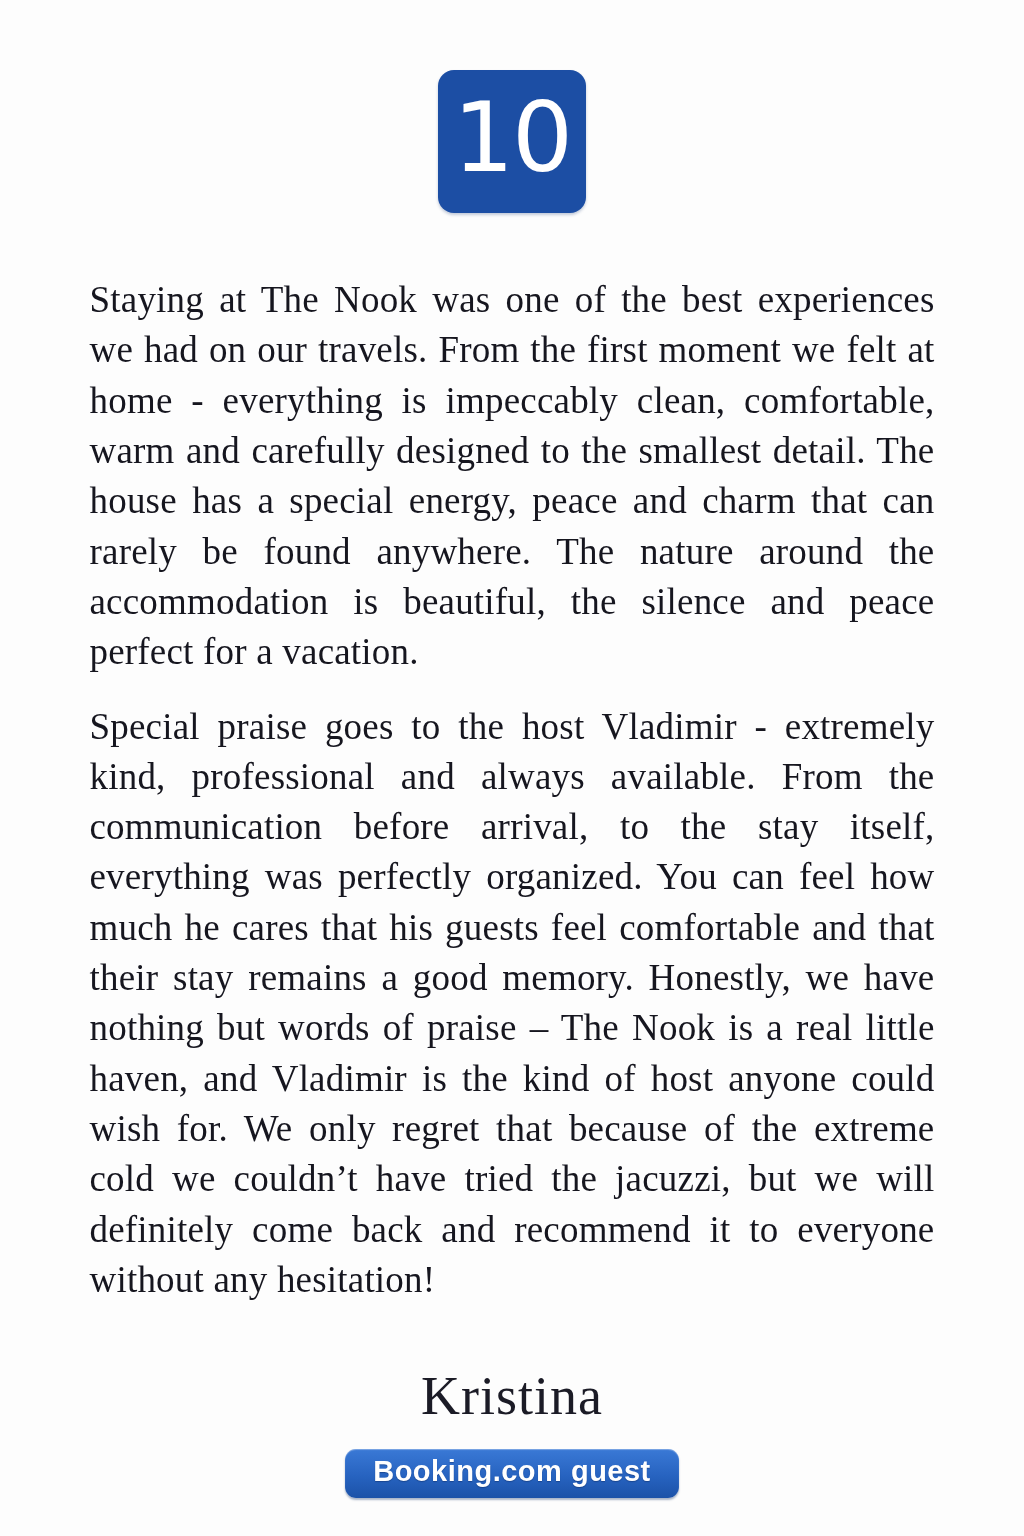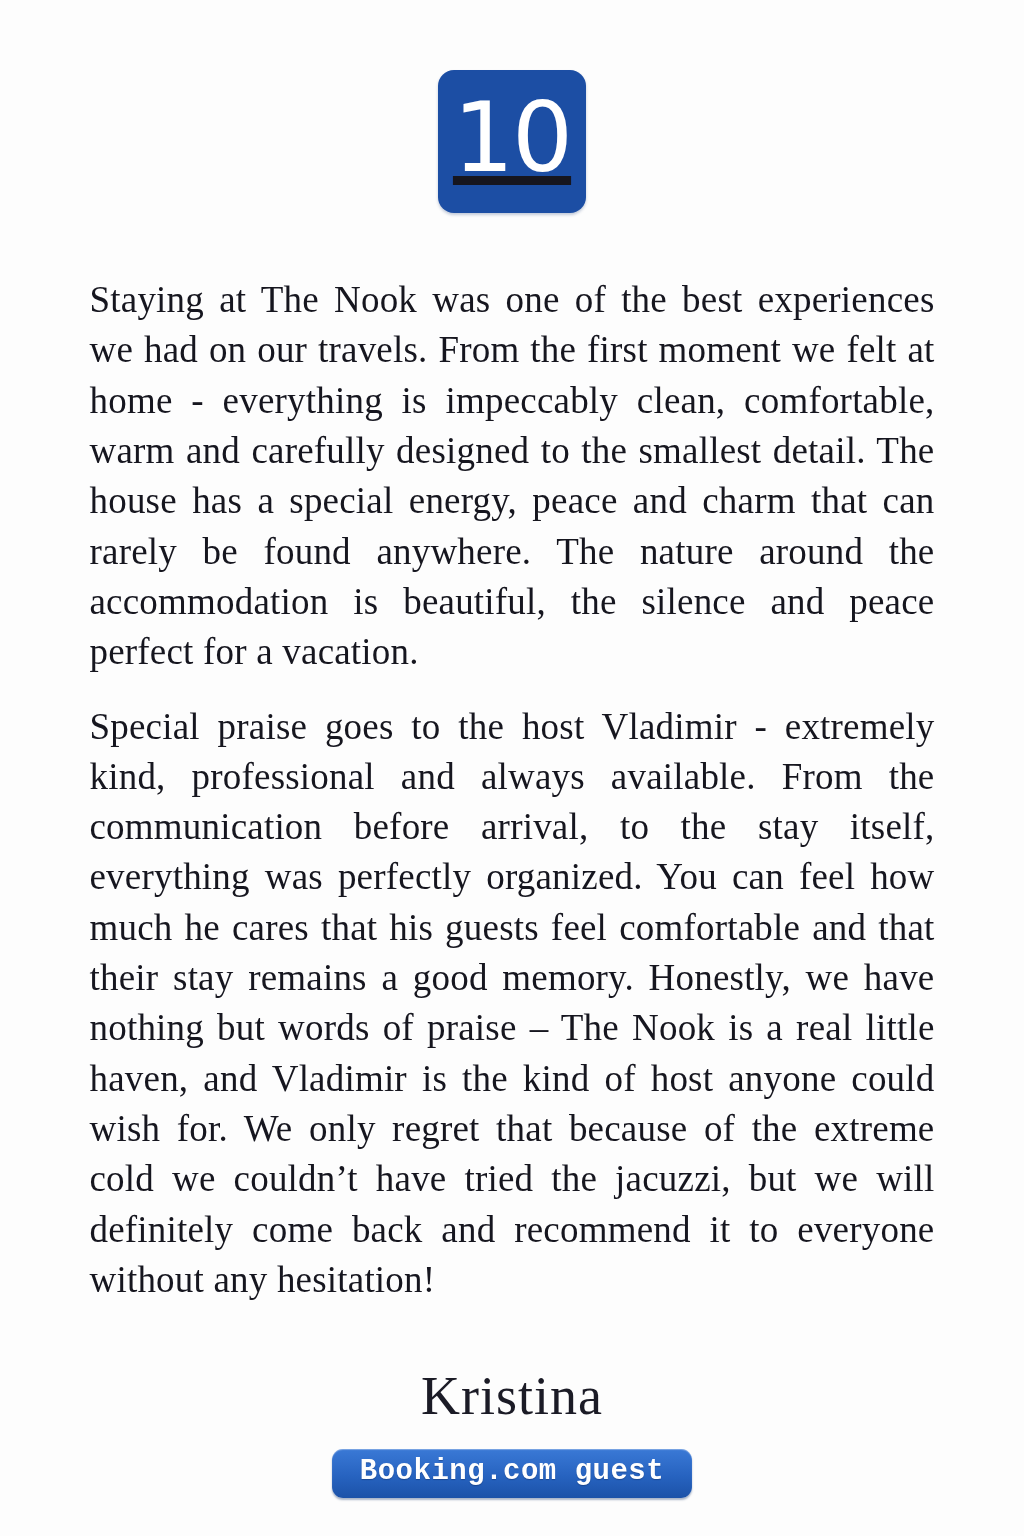--- a/index.html
+++ b/index.html
@@ -25,21 +25,20 @@
   }
   .score-box {
     width: 148px;
     height: 143px;
     background: #1c4ea4;
     border-radius: 16px;
     display: flex;
     align-items: center;
     justify-content: center;
     box-shadow: 0 2px 3px rgba(20, 50, 110, 0.25);
-    text-decoration: underline;
   }
   .score-value {
     font-family: "DejaVu Sans", sans-serif;
     font-size: 96px;
     line-height: 1;
     color: #ffffff;
     letter-spacing: -2px;
     padding-bottom: 8px;
   }
   .review-body {
@@ -70,21 +69,21 @@
     align-items: center;
     justify-content: center;
     padding: 7px 28px 10px 28px;
     border: none;
     border-radius: 11px;
     background: linear-gradient(180deg, #3a79d6 0%, #2763c0 55%, #1c52a8 100%);
     box-shadow: 0 2px 2px rgba(15, 45, 100, 0.35), inset 0 1px 1px rgba(255,255,255,0.35);
     cursor: pointer;
   }
   .source-badge-label {
-    font-family: Liberation Mono, monospace;
+    font-family: Liberation Sans, sans-serif;
     font-weight: bold;
     font-size: 29px;
     line-height: 1.1;
     color: #ffffff;
     letter-spacing: 0.5px;
     text-shadow: 0 1px 1px rgba(10, 35, 85, 0.4);
     text-align: right;
   }
 </style>
 </head>

